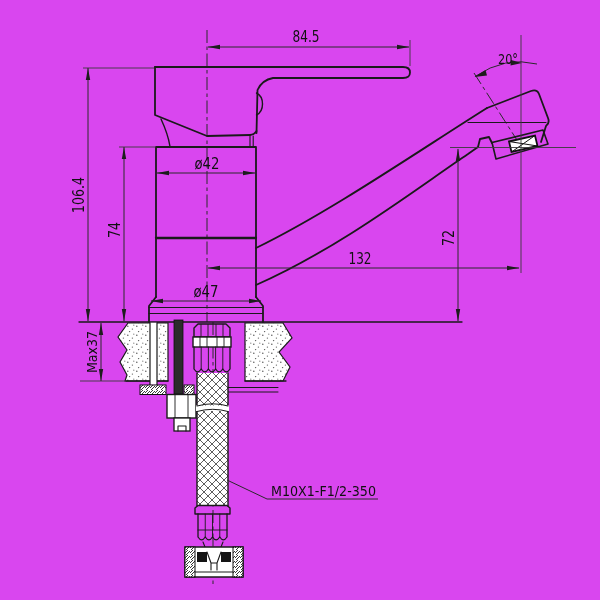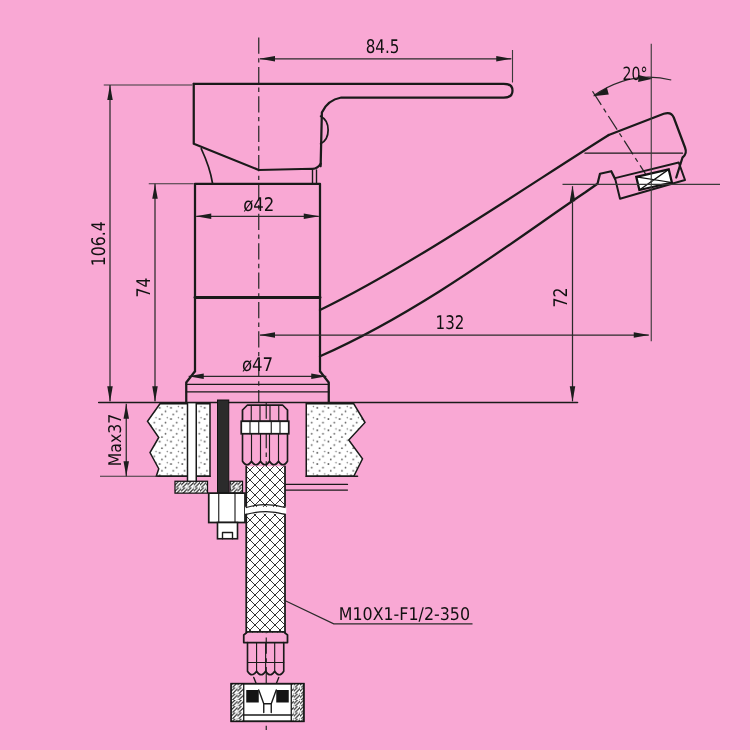--- a/index.html
+++ b/index.html
@@ -1,16 +1,16 @@
 <!DOCTYPE html>
 <html><head>
 <meta charset="utf-8">
 <style>
   html,body{margin:0;padding:0;background:#fff;}
-  .page{width:600px;height:600px;background:#f9a8d4;position:relative;overflow:hidden;
+  .page{width:600px;height:600px;background:#d946ef;position:relative;overflow:hidden;
         font-family:"DejaVu Sans",sans-serif;}
   svg{display:block;}
   text{fill:#111;font-family:"DejaVu Sans",sans-serif;}
   .dim-text{font-size:15px;}
   .obj{stroke:#1a1a1a;fill:none;stroke-linejoin:round;stroke-linecap:round;}
   .dim{stroke:#2a2a2a;stroke-width:1;fill:none;}
   .ext{stroke:#3a3a3a;stroke-width:0.9;fill:none;}
   .cl{stroke:#2a2a2a;stroke-width:1;fill:none;stroke-dasharray:13 3.5 3.5 3.5;}
   .arr{fill:#1d1d1d;stroke:none;}
 </style>

